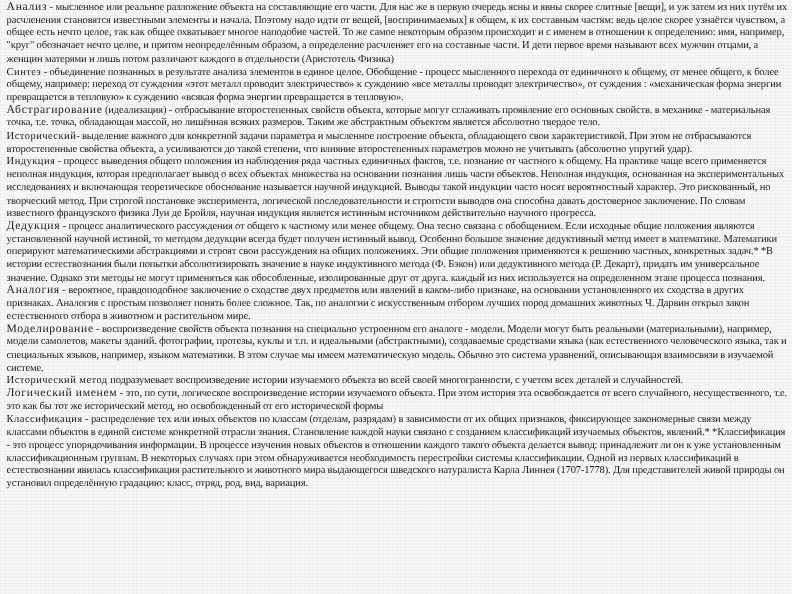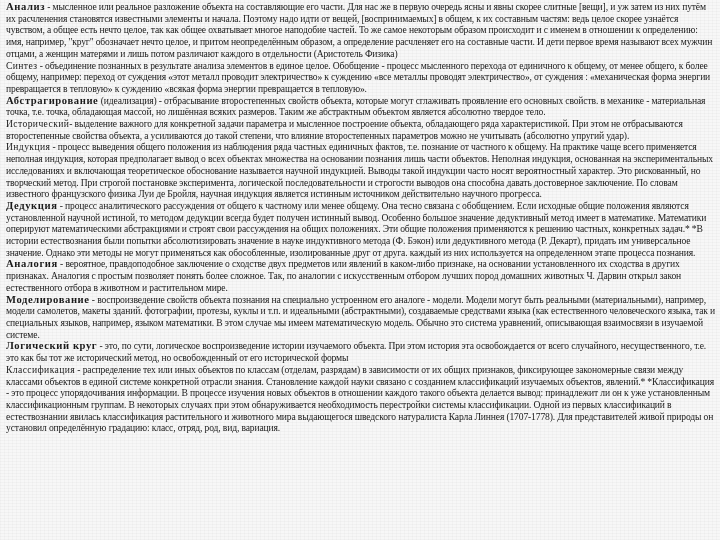--- a/index.html
+++ b/index.html
@@ -18,31 +18,32 @@
       #f7f7f7;
   }
   .content {
     position: absolute; left: 6px; top: 1px; width: 710px;
     font-size: 9.6px; line-height: 11.7px;
     letter-spacing: -0.15px;
     text-align: left;
   }
   .para { margin: 0; }
   .term { font-weight: normal; letter-spacing: 0.4px; }
-  .term.plain { font-weight: bold; font-size: 10.6px; letter-spacing: 0.6px; }
+  .term.plain { font-weight: normal; font-size: 10.6px; letter-spacing: 0.6px; }
 </style>
 </head>
 <body>
 
 <div class="page">
   <div class="content">
     <p class="para"><span class="term plain">Анализ</span><span> - мысленное или реальное разложение объекта на составляющие его части. Для нас же в первую очередь ясны и явны скорее слитные [вещи], и уж затем из них путём их расчленения становятся известными элементы и начала. Поэтому надо идти от вещей, [воспринимаемых] в общем, к их составным частям: ведь целое скорее узнаётся чувством, а общее есть нечто целое, так как общее охватывает многое наподобие частей. То же самое некоторым образом происходит и с именем в отношении к определению: имя, например, "круг" обозначает нечто целое, и притом неопределённым образом, а определение расчленяет его на составные части. И дети первое время называют всех мужчин отцами, а женщин матерями и лишь потом различают каждого в отдельности (Аристотель Физика)</span></p>
     <p class="para"><span class="term">Синтез</span><span> - объединение познанных в результате анализа элементов в единое целое. Обобщение - процесс мысленного перехода от единичного к общему, от менее общего, к более общему, например: переход от суждения «этот металл проводит электричество» к суждению «все металлы проводят электричество», от суждения : «механическая форма энергии превращается в тепловую» к суждению «всякая форма энергии превращается в тепловую».</span></p>
     <p class="para"><span class="term plain">Абстрагирование</span><span> (идеализация) - отбрасывание второстепенных свойств объекта, которые могут сглаживать проявление его основных свойств. в механике - материальная точка, т.е. точка, обладающая массой, но лишённая всяких размеров. Таким же абстрактным объектом является абсолютно твердое тело.</span></p>
-    <p class="para"><span class="term">Исторический</span><span>- выделение важного для конкретной задачи параметра и мысленное построение объекта, обладающего ряда характеристикой. При этом не отбрасываются второстепенные свойства объекта, а усиливаются до такой степени, что влияние второстепенных параметров можно не учитывать (абсолютно упругий удар).</span></p>
+    <p class="para"><span class="term">Исторический</span><span>- выделение важного для конкретной задачи параметра и мысленное построение объекта, обладающего свои характеристикой. При этом не отбрасываются второстепенные свойства объекта, а усиливаются до такой степени, что влияние второстепенных параметров можно не учитывать (абсолютно упругий удар).</span></p>
     <p class="para"><span class="term">Индукция</span><span> - процесс выведения общего положения из наблюдения ряда частных единичных фактов, т.е. познание от частного к общему. На практике чаще всего применяется неполная индукция, которая предполагает вывод о всех объектах множества на основании познания лишь части объектов. Неполная индукция, основанная на экспериментальных исследованиях и включающая теоретическое обоснование называется научной индукцией. Выводы такой индукции часто носят вероятностный характер. Это рискованный, но творческий метод. При строгой постановке эксперимента, логической последовательности и строгости выводов она способна давать достоверное заключение. По словам известного французского физика Луи де Бройля, научная индукция является истинным источником действительно научного прогресса.</span></p>
     <p class="para"><span class="term plain">Дедукция</span><span> - процесс аналитического рассуждения от общего к частному или менее общему. Она тесно связана с обобщением. Если исходные общие положения являются установленной научной истиной, то методом дедукции всегда будет получен истинный вывод. Особенно большое значение дедуктивный метод имеет в математике. Математики оперируют математическими абстракциями и строят свои рассуждения на общих положениях. Эти общие положения применяются к решению частных, конкретных задач.* *В истории естествознания были попытки абсолютизировать значение в науке индуктивного метода (Ф. Бэкон) или дедуктивного метода (Р. Декарт), придать им универсальное значение. Однако эти методы не могут применяться как обособленные, изолированные друг от друга. каждый из них используется на определенном этапе процесса познания.</span></p>
     <p class="para"><span class="term plain">Аналогия</span><span> - вероятное, правдоподобное заключение о сходстве двух предметов или явлений в каком-либо признаке, на основании установленного их сходства в других признаках. Аналогия с простым позволяет понять более сложное. Так, по аналогии с искусственным отбором лучших пород домашних животных Ч. Дарвин открыл закон естественного отбора в животном и растительном мире.</span></p>
     <p class="para"><span class="term plain">Моделирование</span><span> - воспроизведение свойств объекта познания на специально устроенном его аналоге - модели. Модели могут быть реальными (материальными), например, модели самолетов, макеты зданий. фотографии, протезы, куклы и т.п. и идеальными (абстрактными), создаваемые средствами языка (как естественного человеческого языка, так и специальных языков, например, языком математики. В этом случае мы имеем математическую модель. Обычно это система уравнений, описывающая взаимосвязи в изучаемой системе.</span></p>
-    <p class="para"><span class="term plain">Логический круг</span><span> - это, по сути, логическое воспроизведение истории изучаемого объекта. При этом история эта освобождается от всего случайного, несущественного, т.е. это как бы тот же исторический метод, но освобожденный от его исторической формы</span></p>
+    <p class="para"><span class="term">Исторический метод</span><span> подразумевает воспроизведение истории изучаемого объекта во всей своей многогранности, с учетом всех деталей и случайностей.</span></p>
+    <p class="para"><span class="term plain">Логический именем</span><span> - это, по сути, логическое воспроизведение истории изучаемого объекта. При этом история эта освобождается от всего случайного, несущественного, т.е. это как бы тот же исторический метод, но освобожденный от его исторической формы</span></p>
     <p class="para"><span class="term">Классификация</span><span> - распределение тех или иных объектов по классам (отделам, разрядам) в зависимости от их общих признаков, фиксирующее закономерные связи между классами объектов в единой системе конкретной отрасли знания. Становление каждой науки связано с созданием классификаций изучаемых объектов, явлений.* *Классификация - это процесс упорядочивания информации. В процессе изучения новых объектов в отношении каждого такого объекта делается вывод: принадлежит ли он к уже установленным классификационным группам. В некоторых случаях при этом обнаруживается необходимость перестройки системы классификации. Одной из первых классификаций в естествознании явилась классификация растительного и животного мира выдающегося шведского натуралиста Карла Линнея (1707-1778). Для представителей живой природы он установил определённую градацию: класс, отряд, род, вид, вариация.</span></p>
   </div>
 </div>
 
 </body></html>

